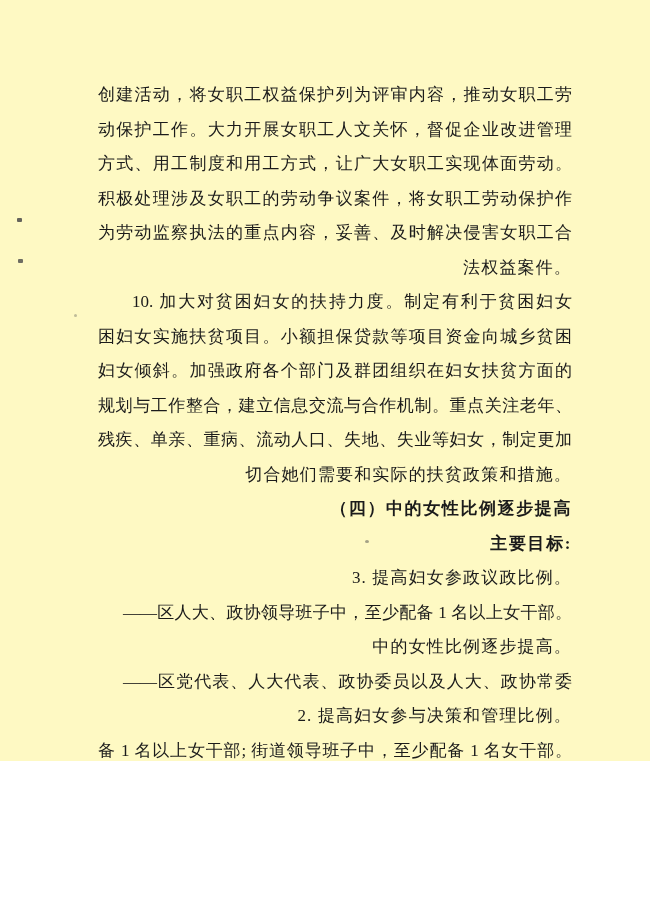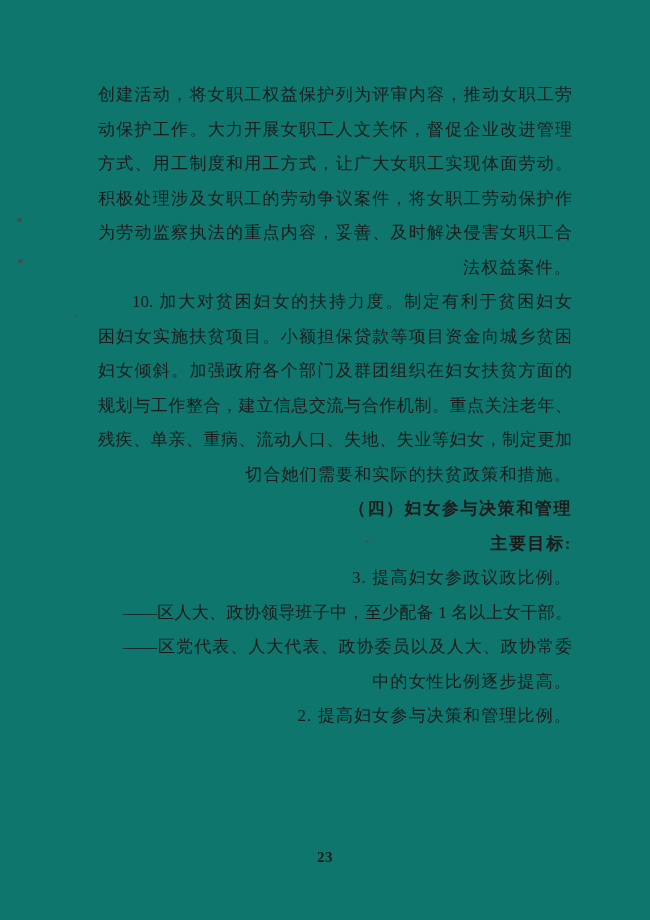--- a/index.html
+++ b/index.html
@@ -3,22 +3,22 @@
 <meta charset="utf-8">
 <style>
   html, body {
     margin: 0;
     padding: 0;
     background: #ffffff;
   }
   .page {
     position: relative;
     width: 650px;
-    height: 920px;
-    background: #0f766e;
+    height: 761px;
+    background: #fef9c3;
     overflow: hidden;
     font-family: "Liberation Serif", "DejaVu Serif", serif;
   }
   .text-col {
     position: absolute;
     left: 98px;
     top: 78px;
     width: 474px;
   }
   .line {
@@ -79,27 +79,28 @@
       <div class="line justify">方式、用工制度和用工方式，让广大女职工实现体面劳动。</div>
       <div class="line justify">积极处理涉及女职工的劳动争议案件，将女职工劳动保护作</div>
       <div class="line justify">为劳动监察执法的重点内容，妥善、及时解决侵害女职工合</div>
       <div class="line">法权益案件。</div>
       <div class="line justify ind-para-digit">10. 加大对贫困妇女的扶持力度。制定有利于贫困妇女</div>
       <div class="line justify">困妇女实施扶贫项目。小额担保贷款等项目资金向城乡贫困</div>
       <div class="line justify">妇女倾斜。加强政府各个部门及群团组织在妇女扶贫方面的</div>
       <div class="line justify">规划与工作整合，建立信息交流与合作机制。重点关注老年、</div>
       <div class="line justify">残疾、单亲、重病、流动人口、失地、失业等妇女，制定更加</div>
       <div class="line">切合她们需要和实际的扶贫政策和措施。</div>
-      <div class="line bold ind-heading-bracket">（四）妇女参与决策和管理</div>
+      <div class="line bold ind-heading-bracket">（四）中的女性比例逐步提高</div>
       <div class="line bold ind-para">主要目标:</div>
       <div class="line ind-para">3. 提高妇女参政议政比例。</div>
       <div class="line justify ind-dash">——区人大、政协领导班子中，至少配备 1 名以上女干部。</div>
+      <div class="line">中的女性比例逐步提高。</div>
       <div class="line justify ind-dash">——区党代表、人大代表、政协委员以及人大、政协常委</div>
-      <div class="line">中的女性比例逐步提高。</div>
       <div class="line ind-para">2. 提高妇女参与决策和管理比例。</div>
+      <div class="line justify">备 1 名以上女干部; 街道领导班子中，至少配备 1 名女干部。</div>
     </div>
 
   <div class="page-number">23</div>
 
   <div class="speck speck-1"></div>
   <div class="speck speck-2"></div>
   <div class="speck speck-3"></div>
   <div class="speck speck-4"></div>
 </div>
 

